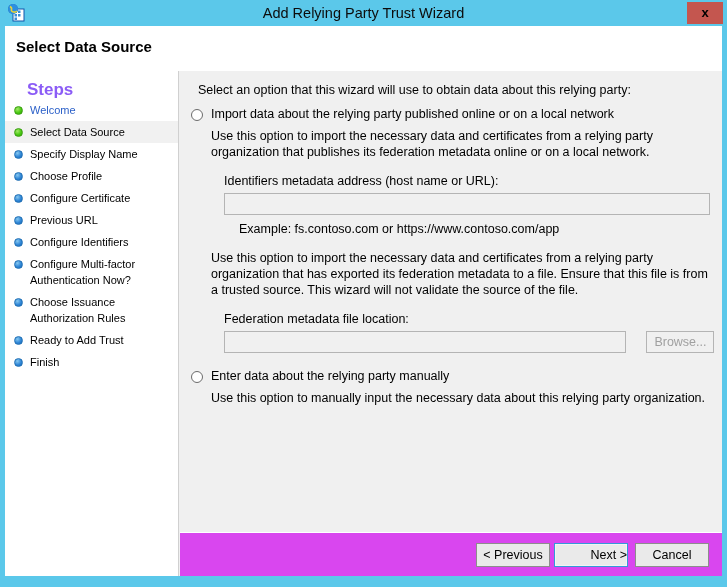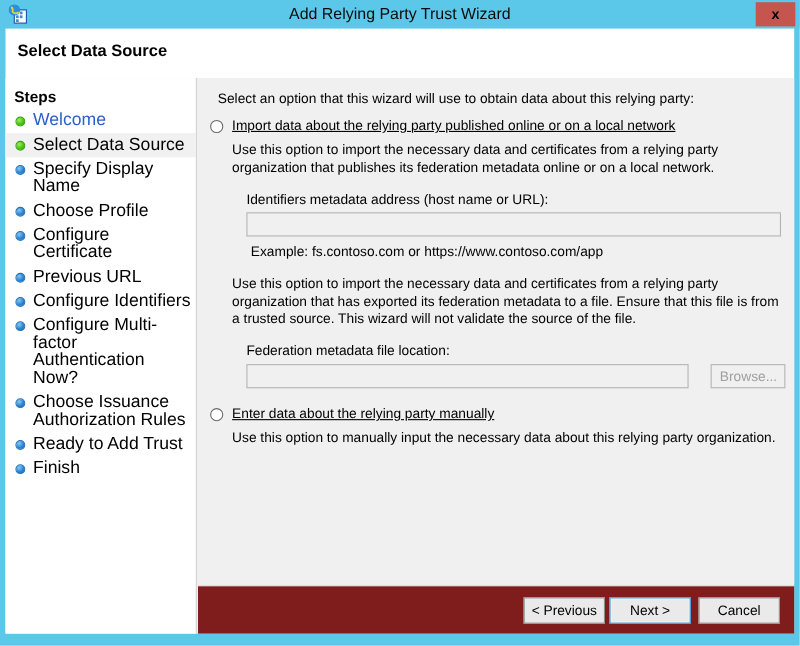--- a/index.html
+++ b/index.html
@@ -97,24 +97,24 @@
     position: absolute;
     left: 0px; top: 0px;
     width: 174px;
     height: 505px;
     background: #ffffff;
     border-right: 1px solid #d0d0d0;
     box-sizing: border-box;
   }
   .steps-header {
     position: absolute;
-    left: 8px; top: 9px;
-    font-size: 14px;
+    left: 22px; top: 9px;
+    font-size: 17px;
     font-weight: bold;
-    color: #000000;
+    color: #8b5cf6;
   }
   .steps-list {
     position: absolute;
     left: 0; top: 28px;
     width: 173px;
   }
   .step-item {
     position: relative;
     display: flex;
     align-items: flex-start;
@@ -134,21 +134,21 @@
     background: radial-gradient(circle at 35% 30%, #a5e86a 0%, #49c912 55%, #2f9d07 100%);
     border: 1px solid #3c9f13;
     box-sizing: border-box;
   }
   .bullet.todo {
     background: radial-gradient(circle at 35% 30%, #87c8f0 0%, #2f86d6 55%, #1566b2 100%);
     border: 1px solid #2472b6;
     box-sizing: border-box;
   }
   .step-label {
-    font-size: 16px;
+    font-size: 11px;
     color: #000000;
     line-height: 16px;
   }
   .step-label.link { color: #2a5fc8; }
 
   
   .content {
     position: absolute;
     left: 175px; top: 0px;
     width: 542px;
@@ -181,21 +181,20 @@
     position: absolute;
     left: 2px; top: 2px;
     width: 6px; height: 6px;
     border-radius: 50%;
     background: #1a1a1a;
   }
   .radio-label {
     font-size: 12.5px;
     color: #000000;
     line-height: 15px;
-    text-decoration: underline;
   }
   .desc {
     margin-left: 20px;
     margin-top: 6px;
     font-size: 12.5px;
     color: #000000;
     line-height: 16px;
     width: 500px;
   }
   .field-label {
@@ -208,21 +207,21 @@
     margin-left: 33px;
     margin-top: 5px;
     height: 22px;
     background: #f0f0f0;
     border: 1px solid #b4b4b4;
     box-sizing: border-box;
   }
   .textbox.wide { width: 486px; }
   .textbox.file { width: 402px; display: inline-block; vertical-align: top; }
   .example {
-    margin-left: 37px;
+    margin-left: 48px;
     margin-top: 7px;
     font-size: 12.5px;
     color: #000000;
   }
   .file-row { margin-left: 33px; margin-top: 5px; white-space: nowrap; }
   .file-row .textbox.file { margin-left: 0; margin-top: 0; }
   .browse-btn {
     display: inline-block;
     vertical-align: top;
     margin-left: 16px;
@@ -237,21 +236,21 @@
     color: #a0a0a0;
     padding: 0;
   }
 
   
   .buttonbar {
     position: absolute;
     left: 175px; top: 461px;
     width: 542px;
     height: 44px;
-    background: #7f1d1d;
+    background: #d946ef;
     border-top: 1px solid #ffffff;
     box-sizing: border-box;
   }
   .dlg-btn {
     position: absolute;
     top: 10px;
     width: 74px; height: 24px;
     background: #eaeaea;
     border: 1px solid #8d8d8d;
     box-sizing: border-box;
@@ -261,20 +260,21 @@
     text-align: center;
     line-height: 22px;
     padding: 0;
     cursor: pointer;
   }
   .dlg-btn.prev { left: 296px; }
   .dlg-btn.next {
     left: 374px;
     border: 1px solid #3399d9;
     box-shadow: inset 0 0 0 1px #f3f3f3;
+    text-align: right;
   }
   .dlg-btn.cancel { left: 455px; }
 </style>
 </head>
 <body>
 
 <div class="window">
 
   <div class="titlebar">
     <span class="title-icon">

